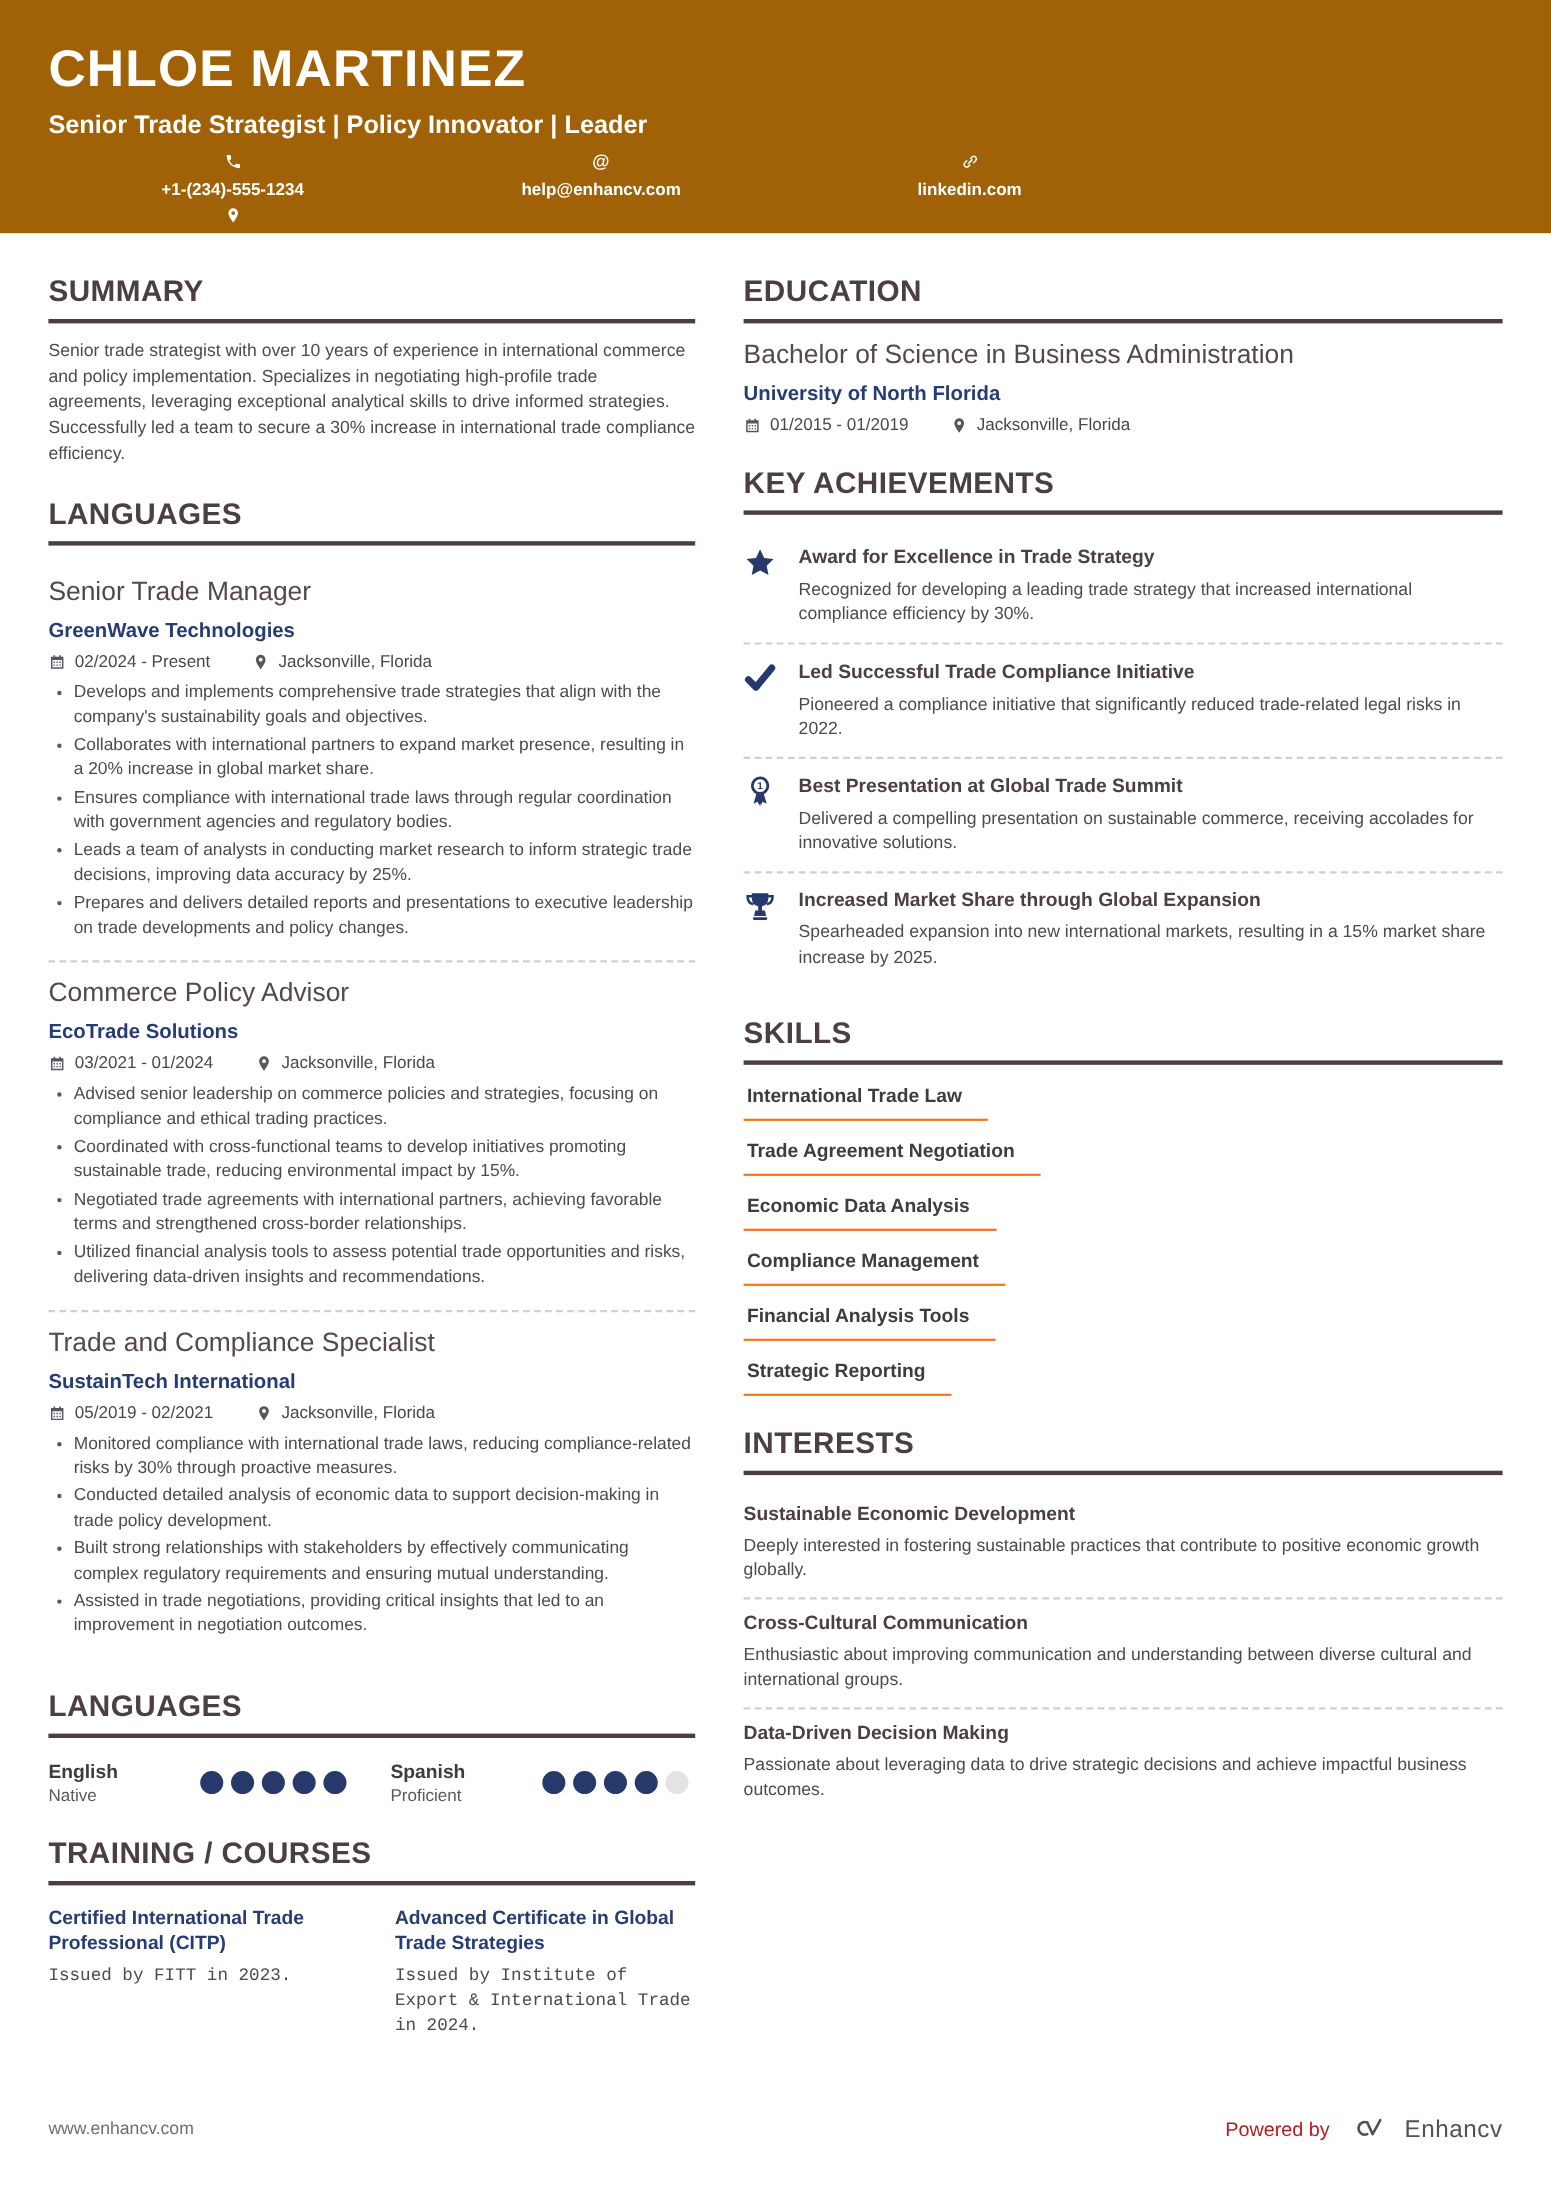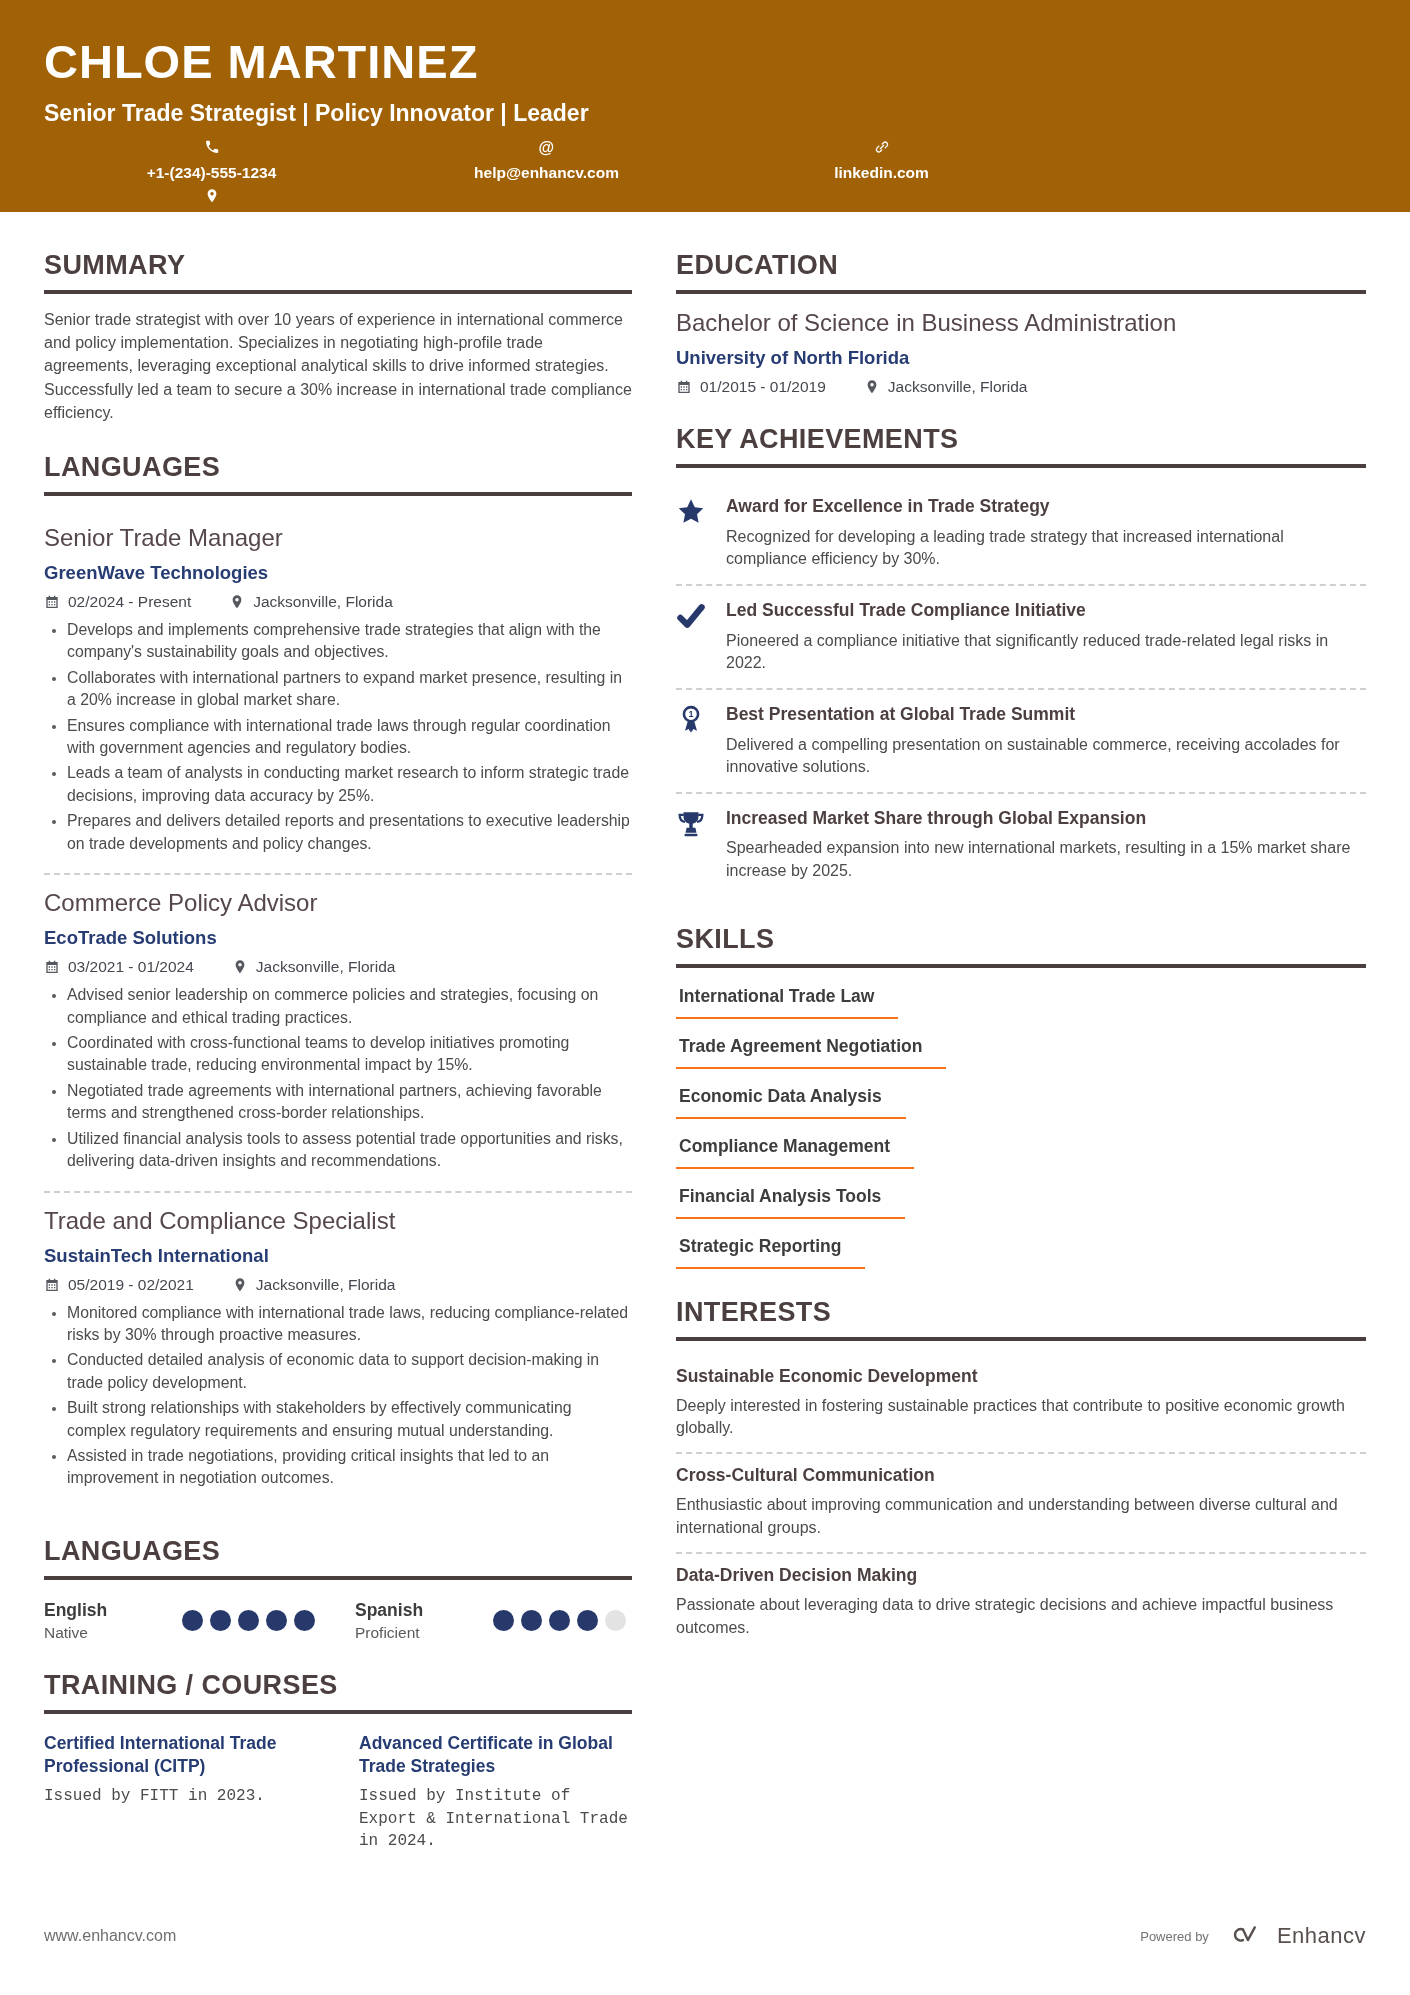--- a/index.html
+++ b/index.html
@@ -77,21 +77,21 @@
   .interest + .interest { border-top: 2px dashed #cfcfcf; }
   .int-title { font-size: 17.5px; font-weight:700; color:#4c3f3f; }
   .int-desc { font-size: 16px; color:#4b4b4b; margin-top: 8px; line-height: 1.4; }
   
   .ftr {
     position:absolute; left:44px; right:44px; bottom: 46px;
     display:flex; justify-content:space-between; align-items:center;
   }
   .site { font-size: 16px; color:#6e6e6e; }
   .powered { display:flex; align-items:center; gap: 14px; }
-  .powered .pb { font-size: 13px; color:#737373; }
+  .powered .pb { font-size: 18px; color:#b91c1c; }
   .brand-logo { width: 40px; height: 26px; color:#57504d; }
   .brand-name { font-size: 22px; color:#57504d; letter-spacing: .5px; }
 </style>
 </head>
 <body>
 
 <div class="page">
 
   <header class="hdr">
     <h1>CHLOE MARTINEZ</h1>

